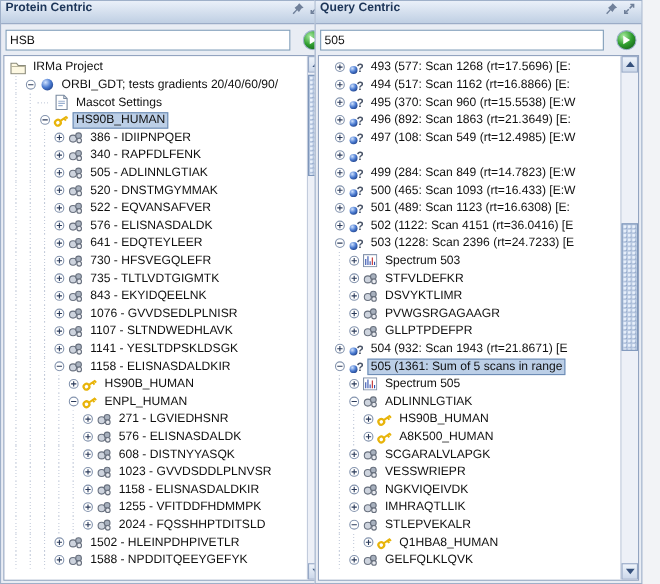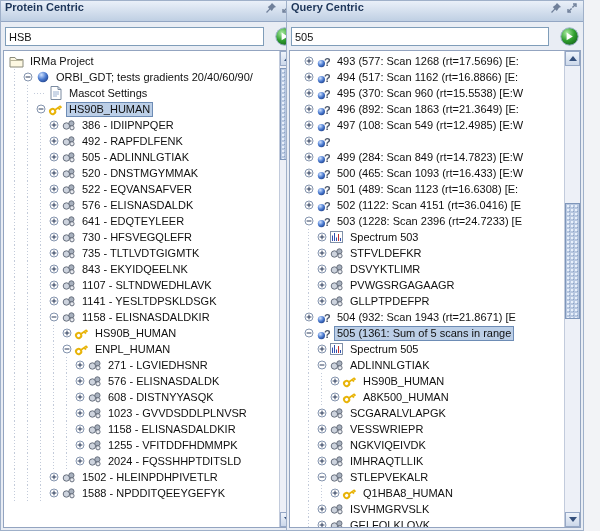--- a/index.html
+++ b/index.html
@@ -169,21 +169,21 @@
               <line x1="5" y1="2.6" x2="5" y2="7.4" stroke="#2a3a5a"></line>
             </svg>
           </span>
           <span class="ic">
             <svg width="14" height="13" viewBox="0 0 14 13">
               <circle cx="4.4" cy="7" r="3.2" fill="#ced4de" stroke="#68707e"></circle>
               <circle cx="9.4" cy="4.4" r="2.6" fill="#a8b1be" stroke="#68707e"></circle>
               <circle cx="10" cy="8.8" r="2.1" fill="#e9ebf0" stroke="#68707e"></circle>
             </svg>
           </span>
-          <span class="lbl">492 - RAPFDLFENK</span>
+          <span class="lbl">340 - RAPFDLFENK</span>
         </div>
         <div class="row">
           <span class="sp"></span>
           <span class="sp"></span>
           <span class="sp"></span>
           <span class="hd">
             <svg width="10" height="10" viewBox="0 0 10 10">
               <circle cx="5" cy="5" r="4" fill="#fff" stroke="#8494ae"></circle>
               <line x1="2.6" y1="5" x2="7.4" y2="5" stroke="#2a3a5a"></line>
               <line x1="5" y1="2.6" x2="5" y2="7.4" stroke="#2a3a5a"></line>
@@ -330,20 +330,40 @@
             </svg>
           </span>
           <span class="ic">
             <svg width="14" height="13" viewBox="0 0 14 13">
               <circle cx="4.4" cy="7" r="3.2" fill="#ced4de" stroke="#68707e"></circle>
               <circle cx="9.4" cy="4.4" r="2.6" fill="#a8b1be" stroke="#68707e"></circle>
               <circle cx="10" cy="8.8" r="2.1" fill="#e9ebf0" stroke="#68707e"></circle>
             </svg>
           </span>
           <span class="lbl">843 - EKYIDQEELNK</span>
+        </div>
+        <div class="row">
+          <span class="sp"></span>
+          <span class="sp"></span>
+          <span class="sp"></span>
+          <span class="hd">
+            <svg width="10" height="10" viewBox="0 0 10 10">
+              <circle cx="5" cy="5" r="4" fill="#fff" stroke="#8494ae"></circle>
+              <line x1="2.6" y1="5" x2="7.4" y2="5" stroke="#2a3a5a"></line>
+              <line x1="5" y1="2.6" x2="5" y2="7.4" stroke="#2a3a5a"></line>
+            </svg>
+          </span>
+          <span class="ic">
+            <svg width="14" height="13" viewBox="0 0 14 13">
+              <circle cx="4.4" cy="7" r="3.2" fill="#ced4de" stroke="#68707e"></circle>
+              <circle cx="9.4" cy="4.4" r="2.6" fill="#a8b1be" stroke="#68707e"></circle>
+              <circle cx="10" cy="8.8" r="2.1" fill="#e9ebf0" stroke="#68707e"></circle>
+            </svg>
+          </span>
+          <span class="lbl">1076 - GVVDSEDLPLNISR</span>
         </div>
         <div class="row">
           <span class="sp"></span>
           <span class="sp"></span>
           <span class="sp"></span>
           <span class="hd">
             <svg width="10" height="10" viewBox="0 0 10 10">
               <circle cx="5" cy="5" r="4" fill="#fff" stroke="#8494ae"></circle>
               <line x1="2.6" y1="5" x2="7.4" y2="5" stroke="#2a3a5a"></line>
               <line x1="5" y1="2.6" x2="5" y2="7.4" stroke="#2a3a5a"></line>
@@ -1151,38 +1171,20 @@
               <line x1="5" y1="2.6" x2="5" y2="7.4" stroke="#2a3a5a"></line>
             </svg>
           </span>
           <span class="ic">
             <svg width="14" height="13" viewBox="0 0 14 13">
               <circle cx="4.4" cy="7" r="3.2" fill="#ced4de" stroke="#68707e"></circle>
               <circle cx="9.4" cy="4.4" r="2.6" fill="#a8b1be" stroke="#68707e"></circle>
               <circle cx="10" cy="8.8" r="2.1" fill="#e9ebf0" stroke="#68707e"></circle>
             </svg>
           </span>
-          <span class="lbl">ISVHMGRVSLK</span>
-        </div>
-        <div class="row">
-          <span class="sp"></span>
-          <span class="hd">
-            <svg width="10" height="10" viewBox="0 0 10 10">
-              <circle cx="5" cy="5" r="4" fill="#fff" stroke="#8494ae"></circle>
-              <line x1="2.6" y1="5" x2="7.4" y2="5" stroke="#2a3a5a"></line>
-              <line x1="5" y1="2.6" x2="5" y2="7.4" stroke="#2a3a5a"></line>
-            </svg>
-          </span>
-          <span class="ic">
-            <svg width="14" height="13" viewBox="0 0 14 13">
-              <circle cx="4.4" cy="7" r="3.2" fill="#ced4de" stroke="#68707e"></circle>
-              <circle cx="9.4" cy="4.4" r="2.6" fill="#a8b1be" stroke="#68707e"></circle>
-              <circle cx="10" cy="8.8" r="2.1" fill="#e9ebf0" stroke="#68707e"></circle>
-            </svg>
-          </span>
           <span class="lbl">GELFQLKLQVK</span>
         </div>
       </div>
     <div class="vscroll">
       <div class="vs-btn vs-up">
           <span class="tri-up"></span>
         </div>
       <div class="vs-thumb" id="query-thumb"></div>
       <div class="vs-btn vs-down">
           <span class="tri-down"></span>

